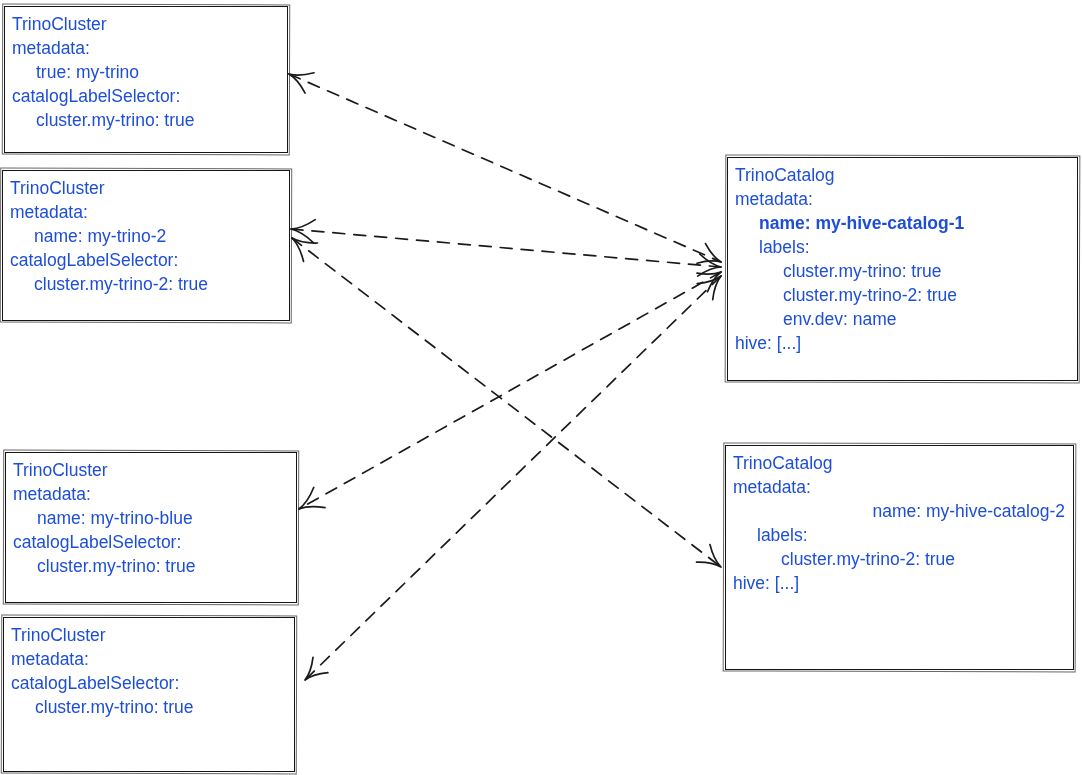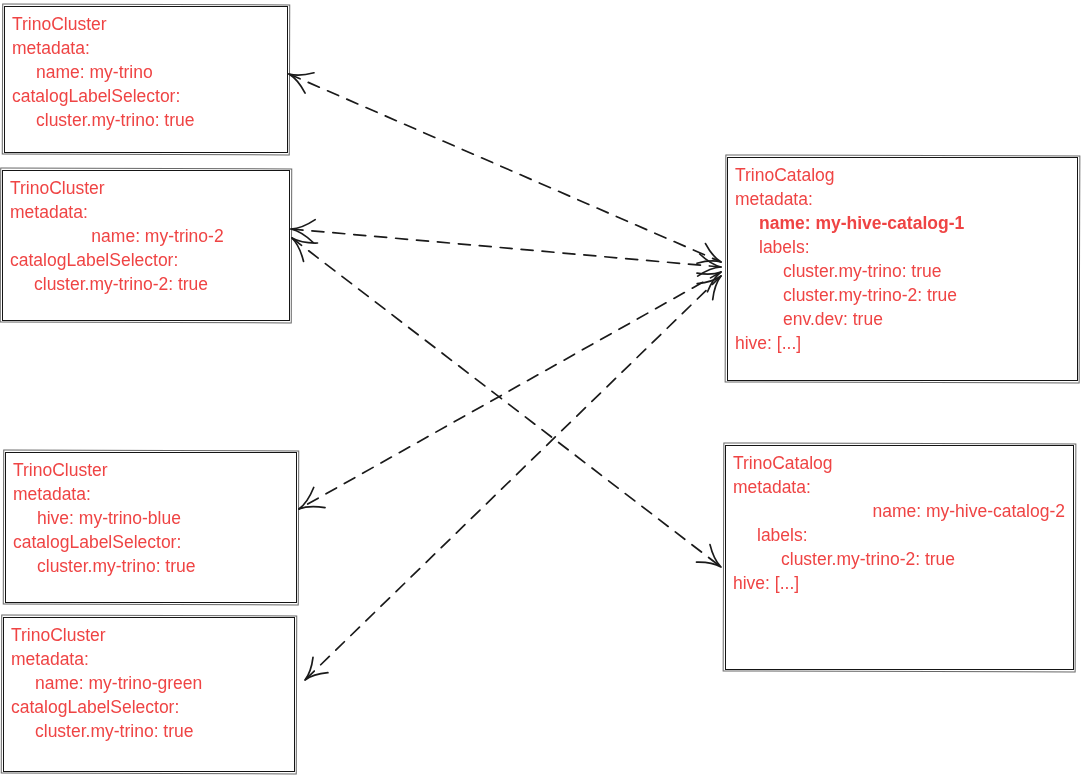--- a/index.html
+++ b/index.html
@@ -23,21 +23,21 @@
     z-index: 2;
   }
   .node {
     position: absolute;
     box-sizing: border-box;
     background: #ffffff;
     border: 1.7px solid #151515;
     padding: 5px 8px 0 7px;
     font-size: 17.5px;
     line-height: 24px;
-    color: #ef4444;
+    color: #1d4ed8;
     z-index: 1;
   }
   
   .node::after {
     content: "";
     position: absolute;
     inset: -3.5px -2.5px -2.5px -3.5px;
     border: 1.1px solid rgba(21, 21, 21, 0.65);
     transform: rotate(0.18deg);
     pointer-events: none;
@@ -64,53 +64,52 @@
       <path d="M327.9 672.7 Q313.1 674.0 305 680 M313.0 657.4 Q311.2 672.0 305 680 " fill="none" stroke="#1a1a1a" stroke-width="1.7" stroke-linecap="round"></path>
       <path d="M697.2 283.6 Q712.5 282.2 721 276 M712.7 299.6 Q714.5 284.3 721 276 " fill="none" stroke="#1a1a1a" stroke-width="1.7" stroke-linecap="round"></path>
       <path d="M292 238 L721 567" fill="none" stroke="#1a1a1a" stroke-width="1.7" stroke-dasharray="12 9" stroke-linecap="round"></path>
       <path d="M710.0 544.6 Q713.6 559.5 721 567 M696.5 562.2 Q711.9 561.8 721 567 " fill="none" stroke="#1a1a1a" stroke-width="1.7" stroke-linecap="round"></path>
       <path d="M303.5 261.3 Q299.7 245.8 292 238 M317.5 243.0 Q301.5 243.4 292 238 " fill="none" stroke="#1a1a1a" stroke-width="1.7" stroke-linecap="round"></path>
     </svg>
   <div id="boxes-layer">
       <div class="node" style="left: 4px; top: 6px; width: 284px; height: 147px; background: rgb(255, 255, 255);">
         <div class="node-line" style="padding-left: 0px;">TrinoCluster</div>
         <div class="node-line" style="padding-left: 0px;">metadata:</div>
-        <div class="node-line" style="padding-left: 24px;">name: my-trino</div>
+        <div class="node-line" style="padding-left: 24px;">true: my-trino</div>
         <div class="node-line" style="padding-left: 0px;">catalogLabelSelector:</div>
         <div class="node-line" style="padding-left: 24px;">cluster.my-trino: true</div>
       </div>
       <div class="node" style="left: 2px; top: 170px; width: 288px; height: 151px; background: rgb(255, 255, 255);">
         <div class="node-line" style="padding-left: 0px;">TrinoCluster</div>
         <div class="node-line" style="padding-left: 0px;">metadata:</div>
-        <div class="node-line" style="padding-left: 24px; text-align: center;">name: my-trino-2</div>
+        <div class="node-line" style="padding-left: 24px;">name: my-trino-2</div>
         <div class="node-line" style="padding-left: 0px;">catalogLabelSelector:</div>
         <div class="node-line" style="padding-left: 24px;">cluster.my-trino-2: true</div>
       </div>
       <div class="node" style="left: 5px; top: 452px; width: 292px; height: 151px; background: rgb(255, 255, 255);">
         <div class="node-line" style="padding-left: 0px;">TrinoCluster</div>
         <div class="node-line" style="padding-left: 0px;">metadata:</div>
-        <div class="node-line" style="padding-left: 24px;">hive: my-trino-blue</div>
+        <div class="node-line" style="padding-left: 24px;">name: my-trino-blue</div>
         <div class="node-line" style="padding-left: 0px;">catalogLabelSelector:</div>
         <div class="node-line" style="padding-left: 24px;">cluster.my-trino: true</div>
       </div>
       <div class="node" style="left: 3px; top: 617px; width: 292px; height: 155px; background: rgb(255, 255, 255);">
         <div class="node-line" style="padding-left: 0px;">TrinoCluster</div>
         <div class="node-line" style="padding-left: 0px;">metadata:</div>
-        <div class="node-line" style="padding-left: 24px;">name: my-trino-green</div>
         <div class="node-line" style="padding-left: 0px;">catalogLabelSelector:</div>
         <div class="node-line" style="padding-left: 24px;">cluster.my-trino: true</div>
       </div>
       <div class="node" style="left: 727px; top: 157px; width: 351px; height: 224px; background: rgb(255, 255, 255);">
         <div class="node-line" style="padding-left: 0px;">TrinoCatalog</div>
         <div class="node-line" style="padding-left: 0px;">metadata:</div>
         <div class="node-line" style="padding-left: 24px; font-weight: bold;">name: my-hive-catalog-1</div>
         <div class="node-line" style="padding-left: 24px;">labels:</div>
         <div class="node-line" style="padding-left: 48px;">cluster.my-trino: true</div>
         <div class="node-line" style="padding-left: 48px;">cluster.my-trino-2: true</div>
-        <div class="node-line" style="padding-left: 48px;">env.dev: true</div>
+        <div class="node-line" style="padding-left: 48px;">env.dev: name</div>
         <div class="node-line" style="padding-left: 0px;">hive: [...]</div>
       </div>
       <div class="node" style="left: 725px; top: 445px; width: 349px; height: 225px; background: rgb(255, 255, 255);">
         <div class="node-line" style="padding-left: 0px;">TrinoCatalog</div>
         <div class="node-line" style="padding-left: 0px;">metadata:</div>
         <div class="node-line" style="padding-left: 24px; text-align: right;">name: my-hive-catalog-2</div>
         <div class="node-line" style="padding-left: 24px;">labels:</div>
         <div class="node-line" style="padding-left: 48px;">cluster.my-trino-2: true</div>
         <div class="node-line" style="padding-left: 0px;">hive: [...]</div>
       </div>

